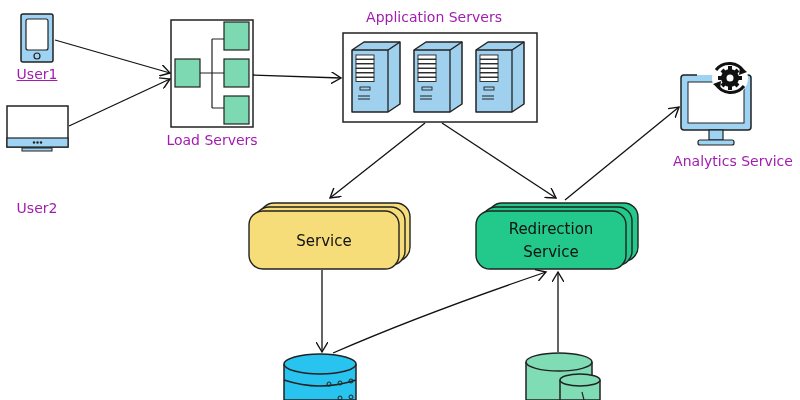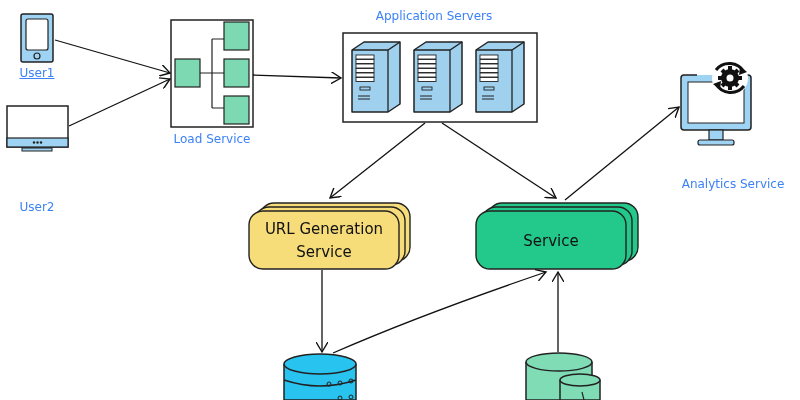--- a/index.html
+++ b/index.html
@@ -1,18 +1,18 @@
 <!DOCTYPE html>
 <html><head>
   <meta charset="utf-8">
   <style>
     html, body { margin:0; padding:0; background:#fff; }
     body { width:800px; height:400px; overflow:hidden; position:relative; font-family:"DejaVu Sans", sans-serif; }
     svg { position:absolute; left:0; top:0; }
-    .lbl { position:absolute; font-size:12px; color:#3b82f6; white-space:nowrap; transform:translateX(-50%); }
+    .lbl { position:absolute; font-size:14px; color:#a21caf; white-space:nowrap; transform:translateX(-50%); }
     .svc-text { position:absolute; font-size:15px; color:#111; text-align:center; line-height:23px; transform:translate(-50%,-50%); }
   </style>
 </head>
 <body>
 
 <svg width="800" height="400" viewBox="0 0 800 400">
   <defs>
     <marker id="arr" markerWidth="12" markerHeight="12" refX="10" refY="6" orient="auto" markerUnits="userSpaceOnUse">
       <path d="M0,0 L10,6 L0,12" fill="none" stroke="#111" stroke-width="1.4"></path>
     </marker>
@@ -142,23 +142,23 @@
     <line x1="442" y1="123" x2="556" y2="198"></line>
     <line x1="565" y1="200" x2="679" y2="107"></line>
     <line x1="322" y1="270" x2="322" y2="352"></line>
     <path d="M333,353 Q420,315 546,272"></path>
     <line x1="558" y1="352" x2="558" y2="272"></line>
   </g>
 </svg>
 
 <div class="lbl" style="left:37px;top:66px;text-decoration:underline;">User1</div>
 <div class="lbl" style="left:37px;top:155px;margin-top:45px;">User2</div>
-<div class="lbl" style="left:212px;top:132px;">Load Service</div>
+<div class="lbl" style="left:212px;top:132px;">Load Servers</div>
 <div class="lbl" style="left:434px;top:9px;">Application Servers</div>
-<div class="lbl" style="left:733px;top:153px;margin-top:24px;">Analytics Service</div>
+<div class="lbl" style="left:733px;top:153px;">Analytics Service</div>
 
 <div class="svc-text" style="left:324px;top:241px;">
-  <div>URL Generation</div>
   <div>Service</div>
 </div>
 <div class="svc-text" style="left:551px;top:241px;">
+  <div>Redirection</div>
   <div>Service</div>
 </div>
 
 </body></html>

